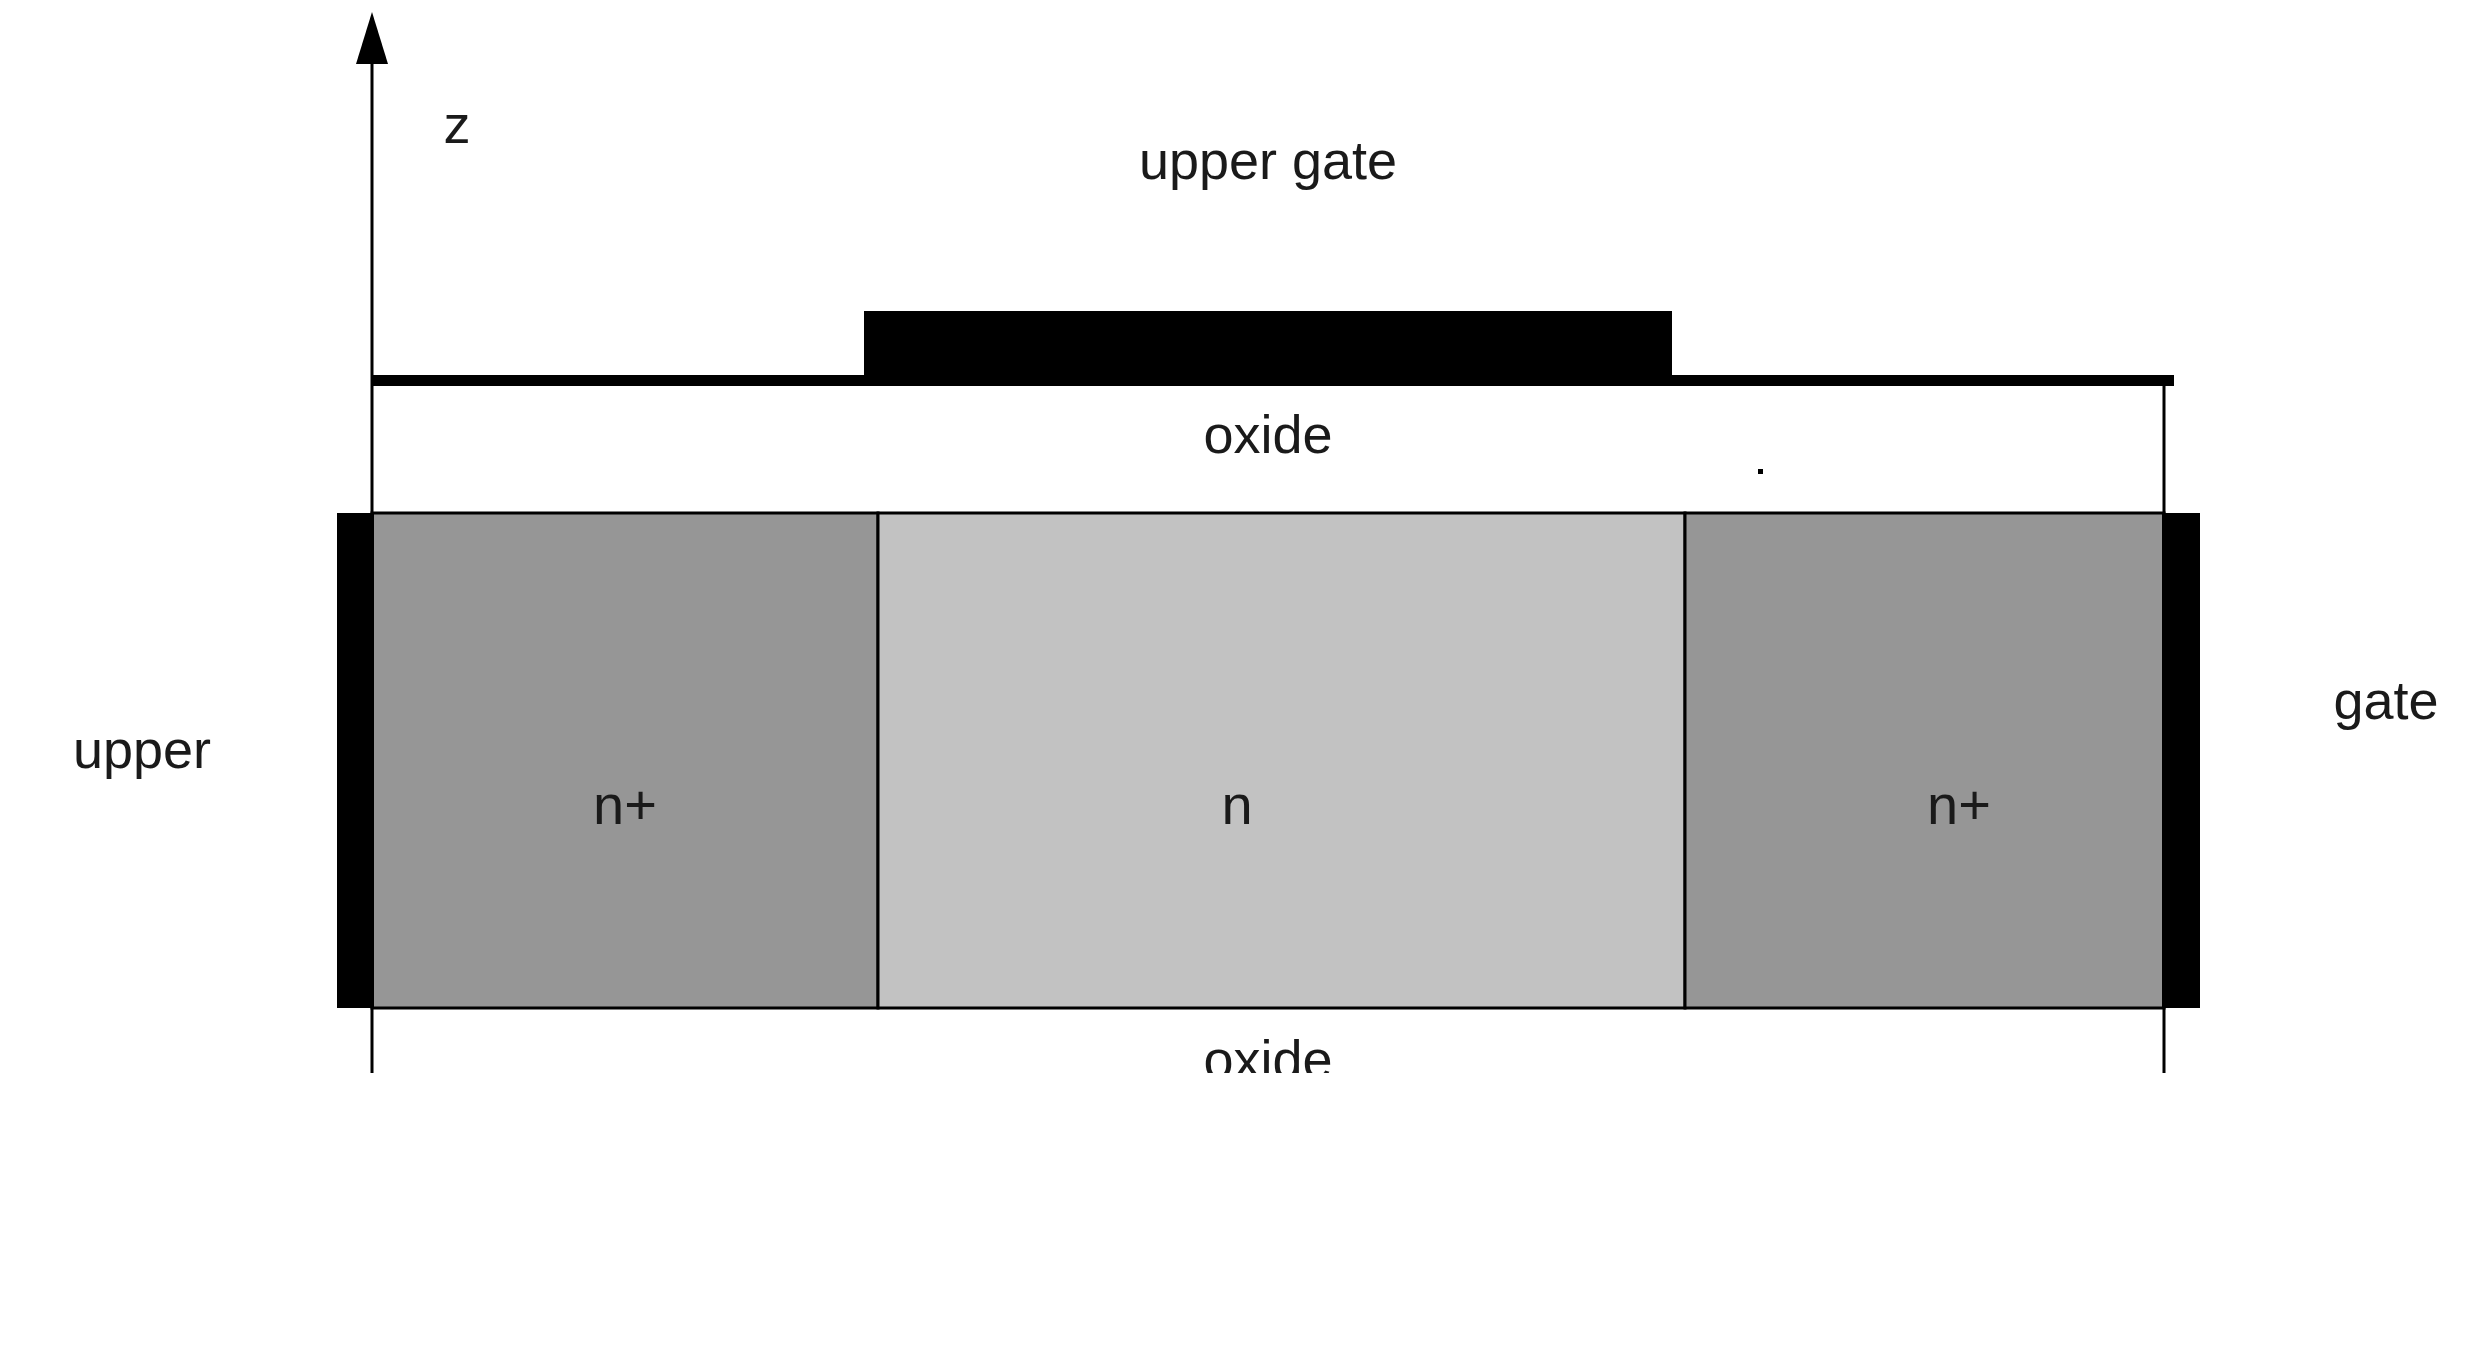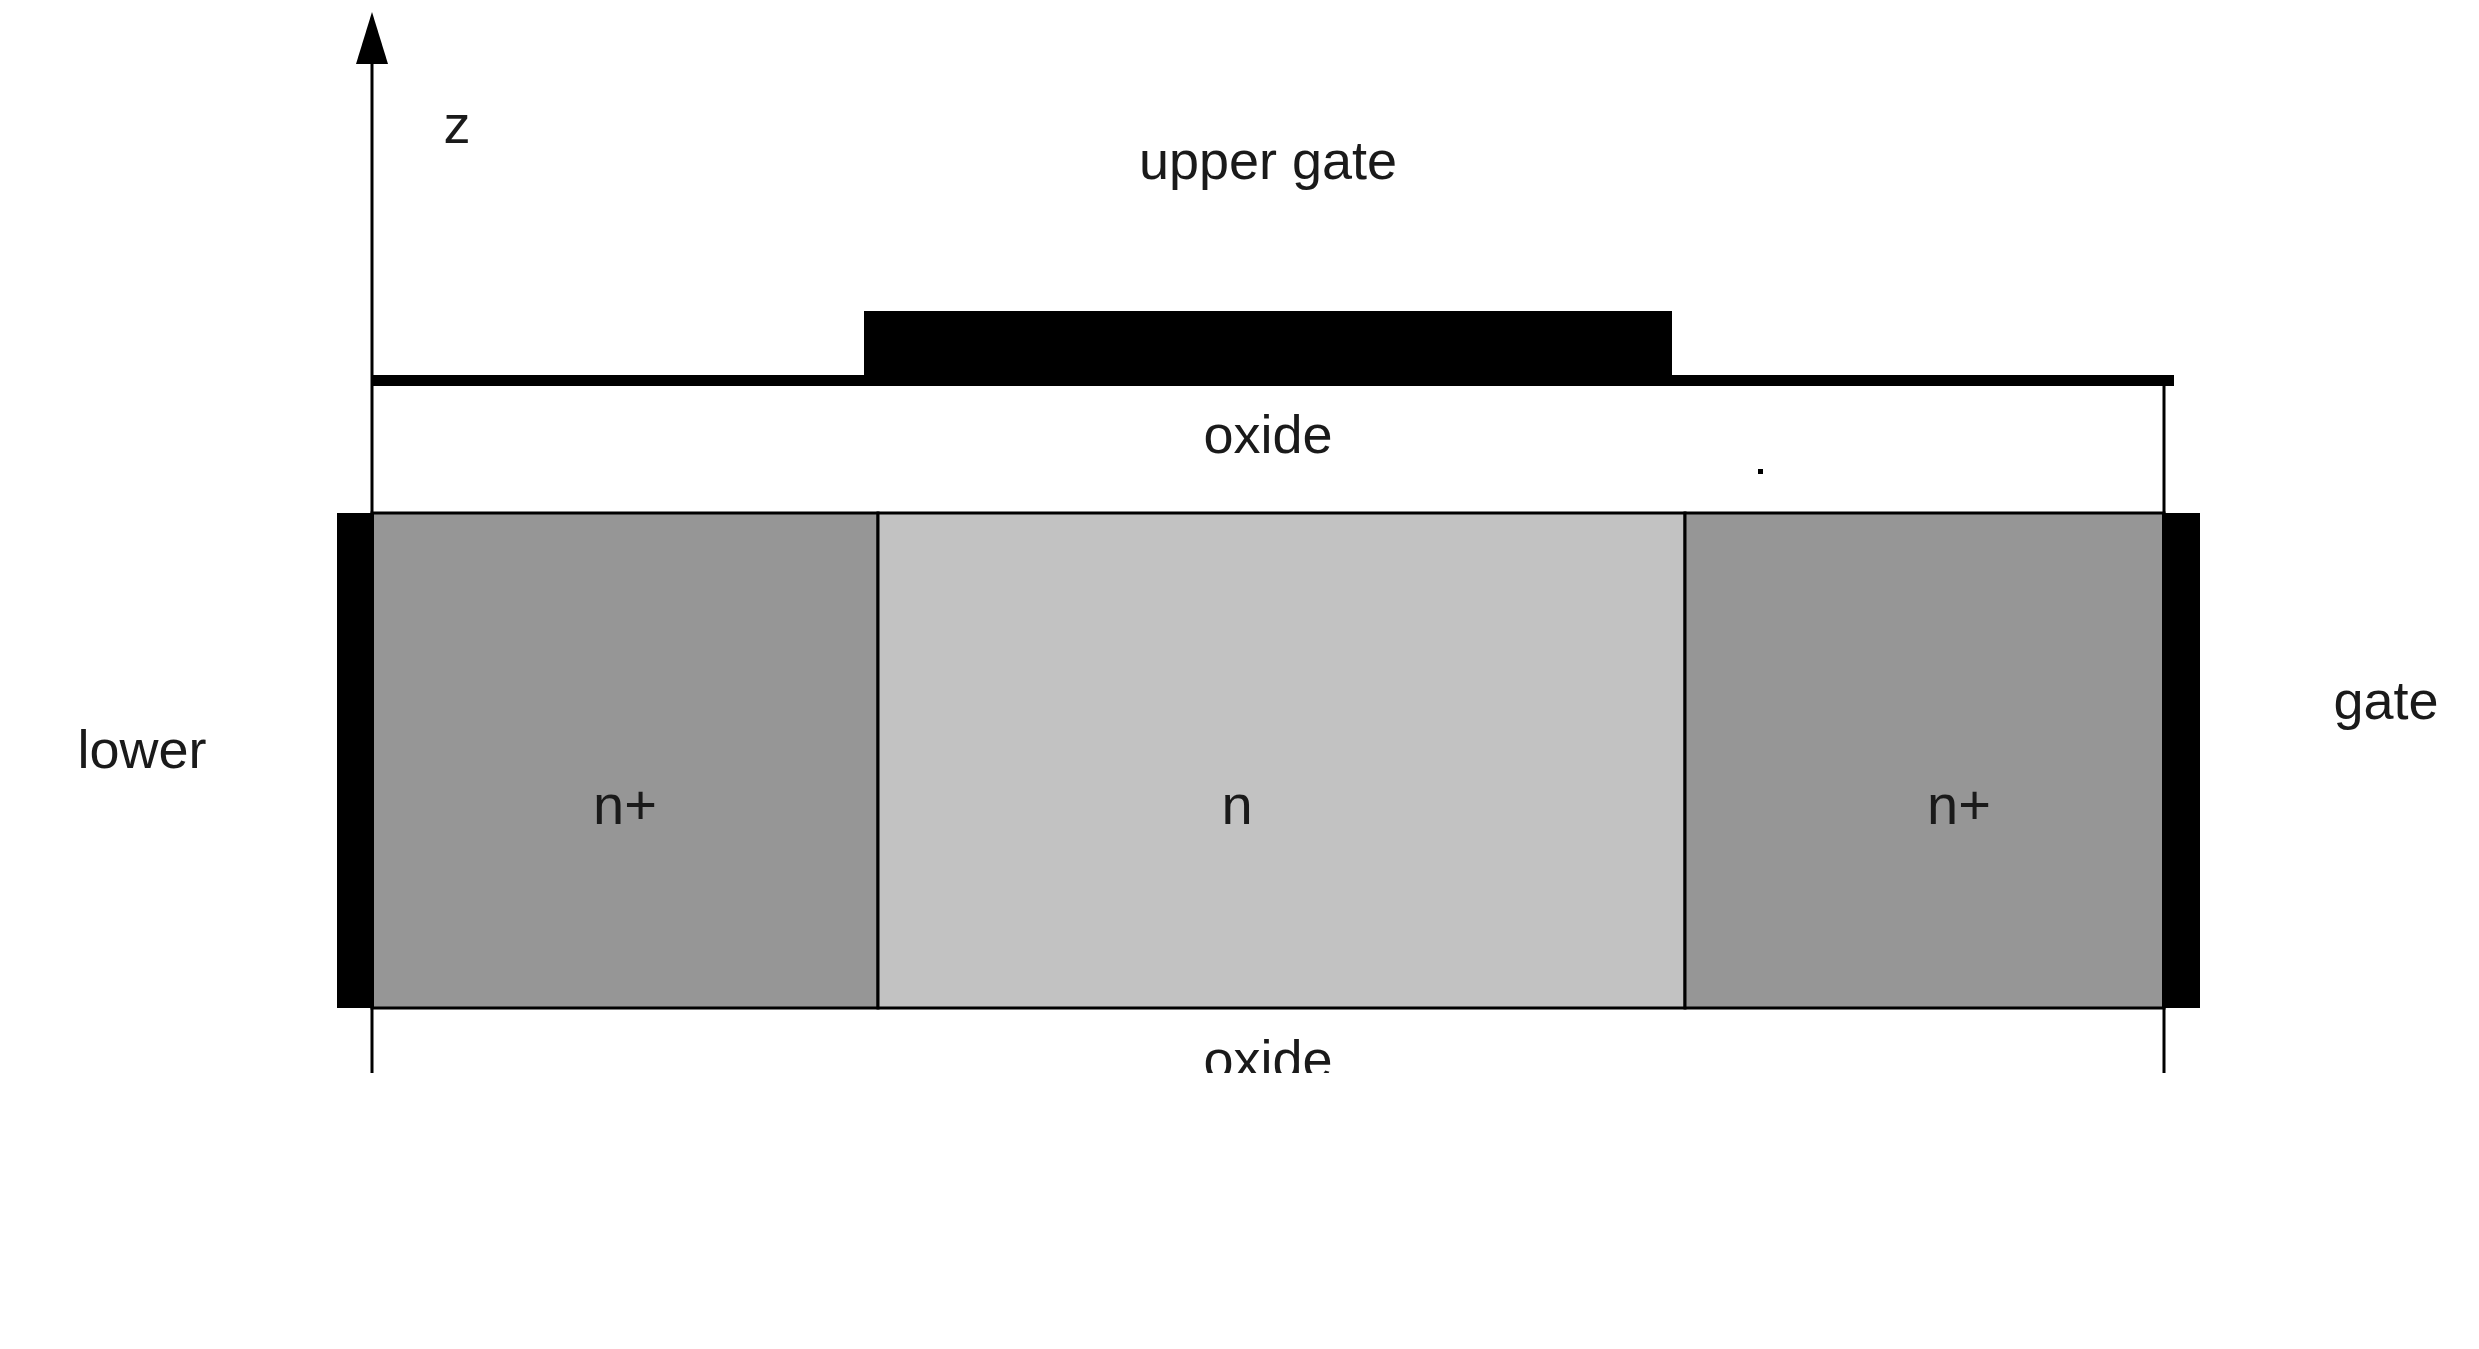--- a/index.html
+++ b/index.html
@@ -86,21 +86,21 @@
     <rect x="1744" y="469" width="5" height="5" fill="#000000"></rect>
   </svg>
 
   <div class="lbl lbl-center t-upper-gate">upper gate</div>
 
   <div class="lbl lbl-center t-oxide-top">oxide</div>
 
   <div class="lbl lbl-center t-oxide-bot">oxide</div>
 
 
-  <div class="lbl lbl-center t-source">lower</div>
+  <div class="lbl lbl-center t-source">upper</div>
 
   <div class="lbl lbl-center t-drain">gate</div>
 
   <div class="lbl lbl-center t-nplus-left">n+</div>
 
   <div class="lbl lbl-center t-n-mid">n</div>
 
   <div class="lbl lbl-center t-nplus-right">n+</div>
 
   <div class="lbl lbl-center t-z">z</div>

